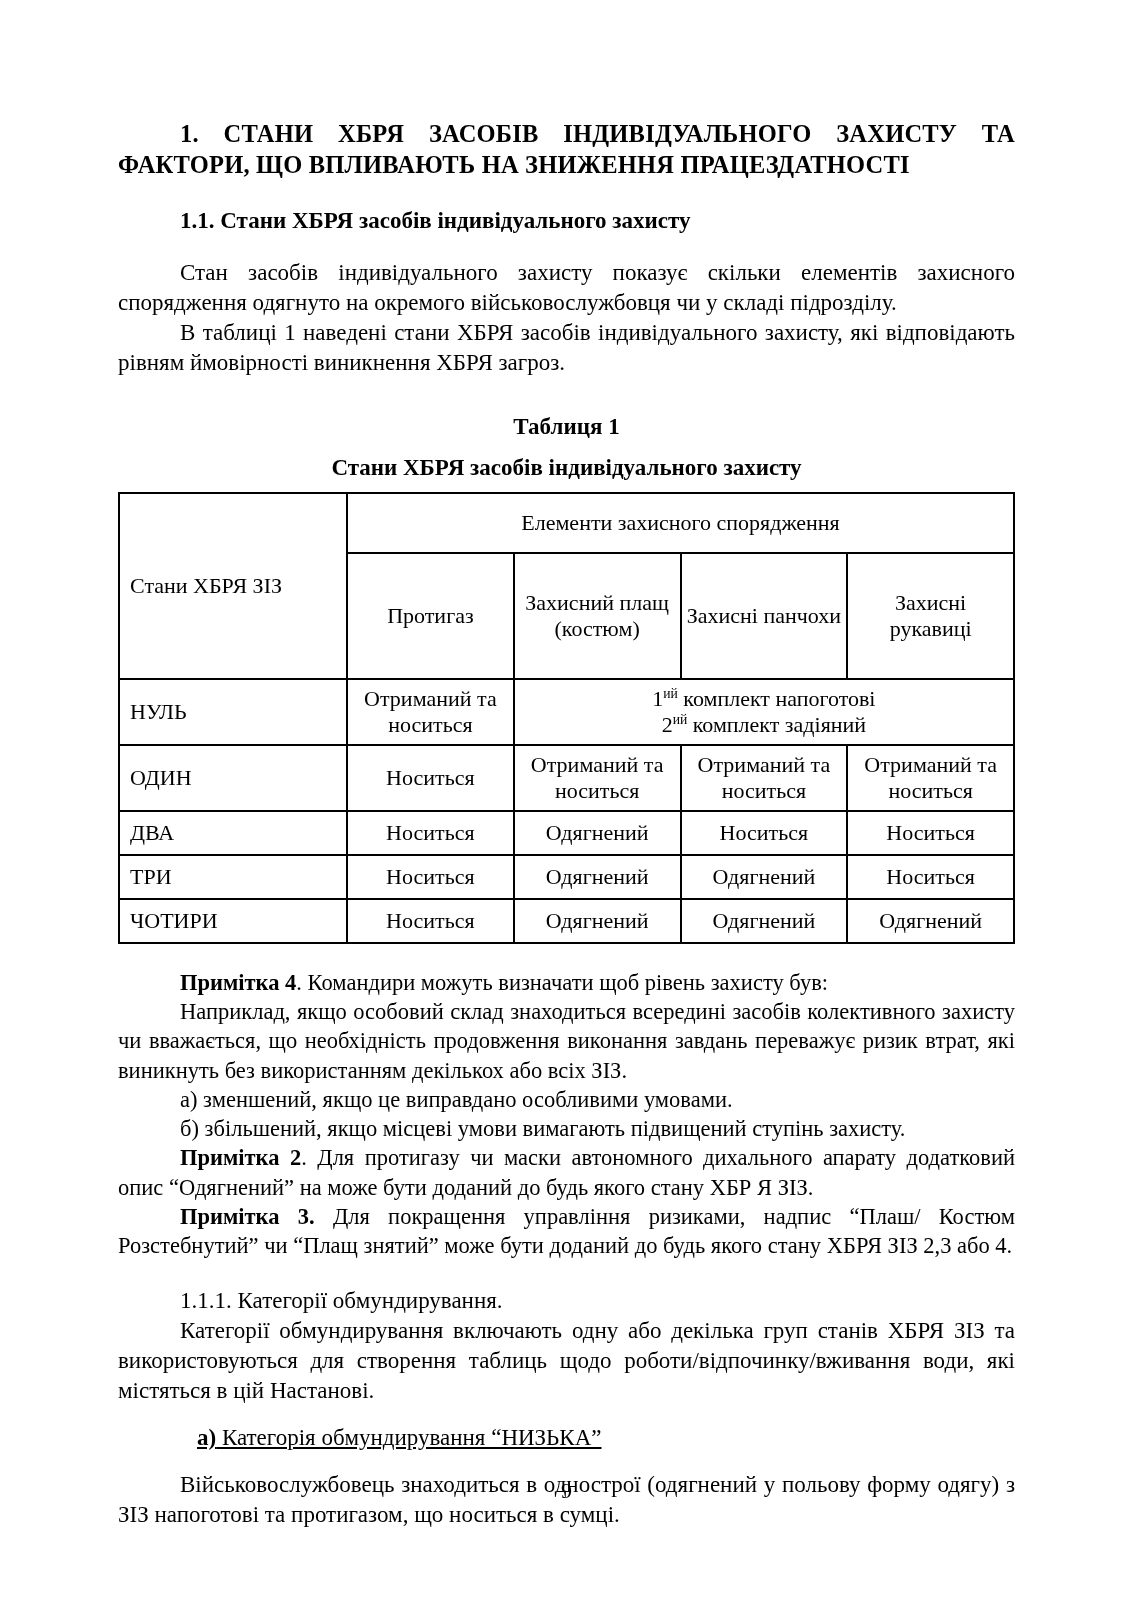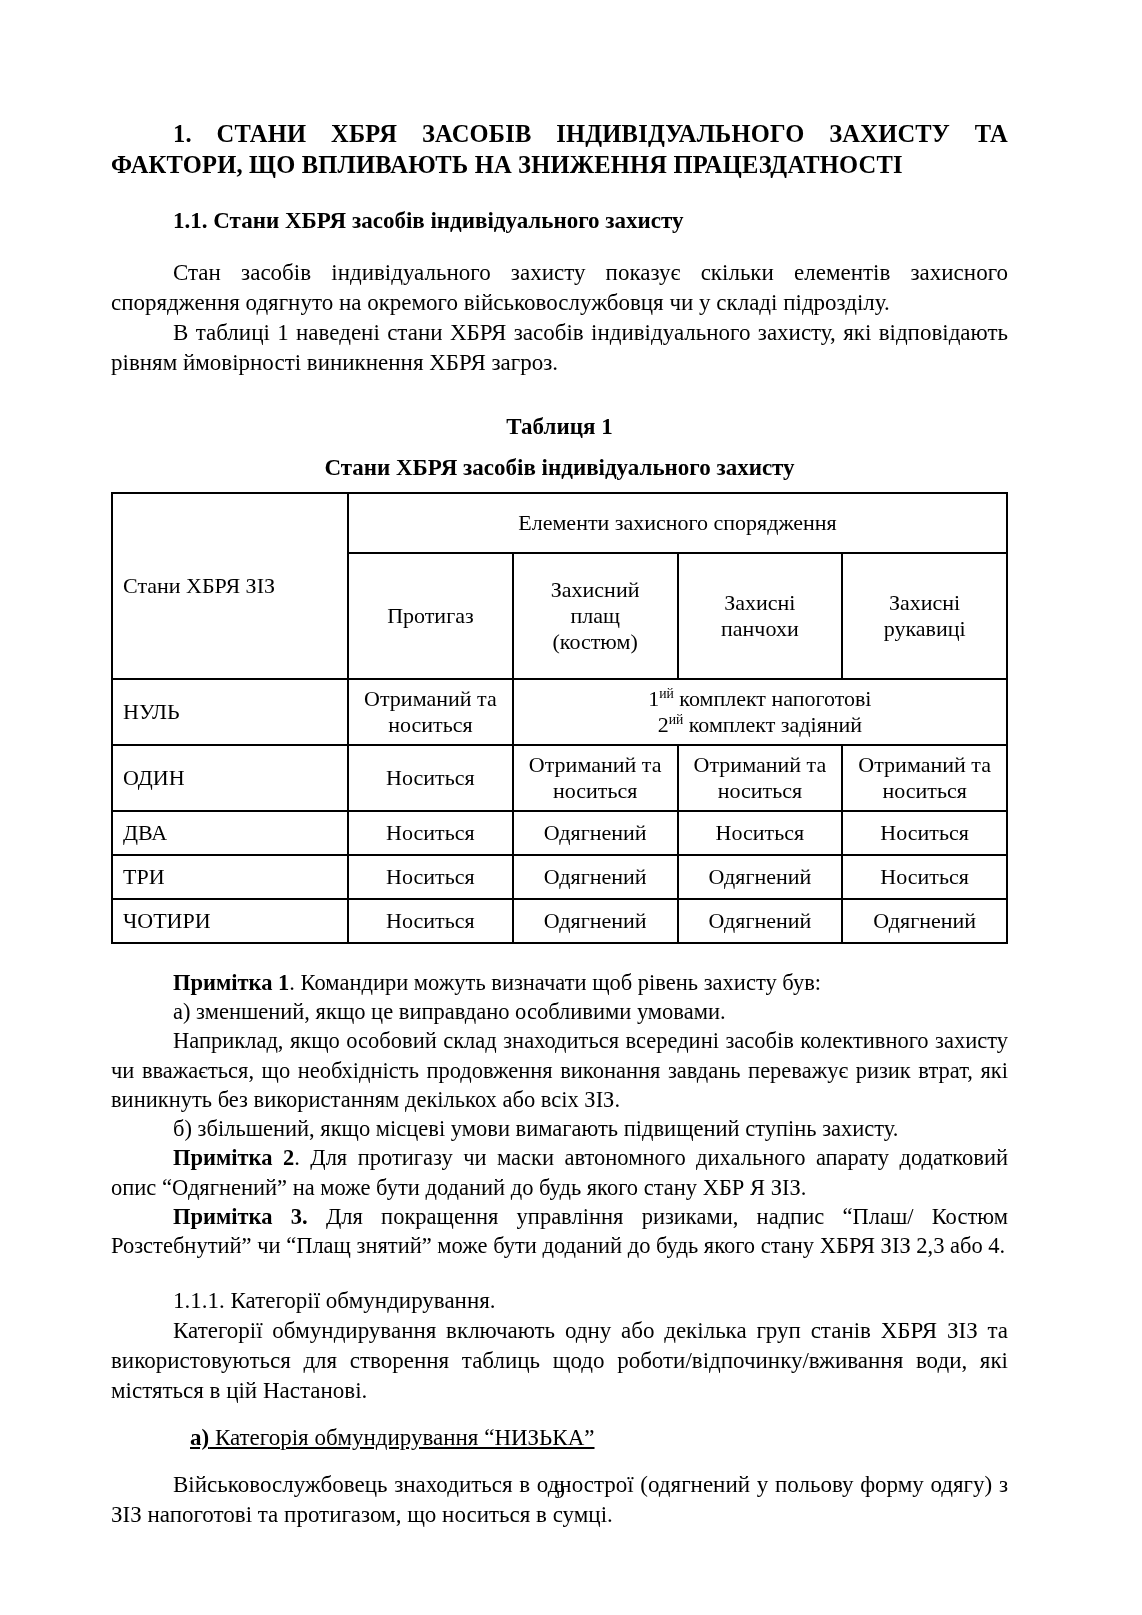--- a/index.html
+++ b/index.html
@@ -10,21 +10,21 @@
   body {
     width: 1142px;
     height: 1615px;
     position: relative;
     font-family: "Liberation Serif", "DejaVu Serif", serif;
     color: #000000;
     overflow: hidden;
   }
   .page {
     position: absolute;
-    left: 111px;
+    left: 118px;
     top: 0;
     width: 897px;
     height: 1615px;
   }
 
   
   .chapter-title {
     font-weight: bold;
     font-size: 24.5px;
     line-height: 1.28;
@@ -80,21 +80,21 @@
     border-collapse: collapse;
     width: 897px;
     table-layout: fixed;
     font-size: 22px;
   }
   table.states td {
     border: 2px solid #000;
     text-align: center;
     vertical-align: middle;
     line-height: 1.18;
-    padding: 3px 12px;
+    padding: 3px 4px;
   }
   table.states td.rowhead {
     text-align: left;
     padding-left: 10px;
     vertical-align: middle;
   }
   td.c0 { width: 212px; }
   td.c1 { width: 160px; }
   td.c2 { width: 165px; }
   td.c3 { width: 155px; margin-top: 48px; }
@@ -207,23 +207,23 @@
         <td class="c0 rowhead">ЧОТИРИ</td>
         <td class="c1">Носиться</td>
         <td class="c2">Одягнений</td>
         <td class="c3">Одягнений</td>
         <td class="c4">Одягнений</td>
       </tr>
     </tbody>
   </table>
 
   <div class="notes">
-    <p class="note"><b>Примітка 1</b><span>. Командири можуть визначати щоб рівень захисту був:</span></p>
+    <p class="note"><b>Примітка 4</b><span>. Командири можуть визначати щоб рівень захисту був:</span></p>
+    <p class="note">Наприклад, якщо особовий склад знаходиться всередині засобів колективного захисту чи вважається, що необхідність продовження виконання завдань переважує ризик втрат, які виникнуть без використанням декількох або всіх ЗІЗ.</p>
     <p class="note">а) зменшений, якщо це виправдано особливими умовами.</p>
-    <p class="note">Наприклад, якщо особовий склад знаходиться всередині засобів колективного захисту чи вважається, що необхідність продовження виконання завдань переважує ризик втрат, які виникнуть без використанням декількох або всіх ЗІЗ.</p>
     <p class="note">б) збільшений, якщо місцеві умови вимагають підвищений ступінь захисту.</p>
     <p class="note"><b>Примітка 2</b><span>. Для протигазу чи маски автономного дихального апарату додатковий опис “Одягнений” на може бути доданий до будь якого стану ХБР Я ЗІЗ.</span></p>
     <p class="note"><b>Примітка 3.</b><span> Для покращення управління ризиками, надпис “Плаш/ Костюм Розстебнутий” чи “Плащ знятий” може бути доданий до будь якого стану ХБРЯ ЗІЗ 2,3 або 4.</span></p>
   </div>
 
   <div class="subsection">
     <p class="body">1.1.1. Категорії обмундирування.</p>
     <p class="body">Категорії обмундирування включають одну або декілька груп станів ХБРЯ ЗІЗ та використовуються для створення таблиць щодо роботи/відпочинку/вживання води, які містяться в цій Настанові.</p>
     <p class="underline-head"><u><b>а)</b><span> Категорія обмундирування “НИЗЬКА”</span></u></p>
     <p class="body">Військовослужбовець знаходиться в однострої (одягнений у польову форму одягу) з ЗІЗ напоготові та протигазом, що носиться в сумці.</p>

